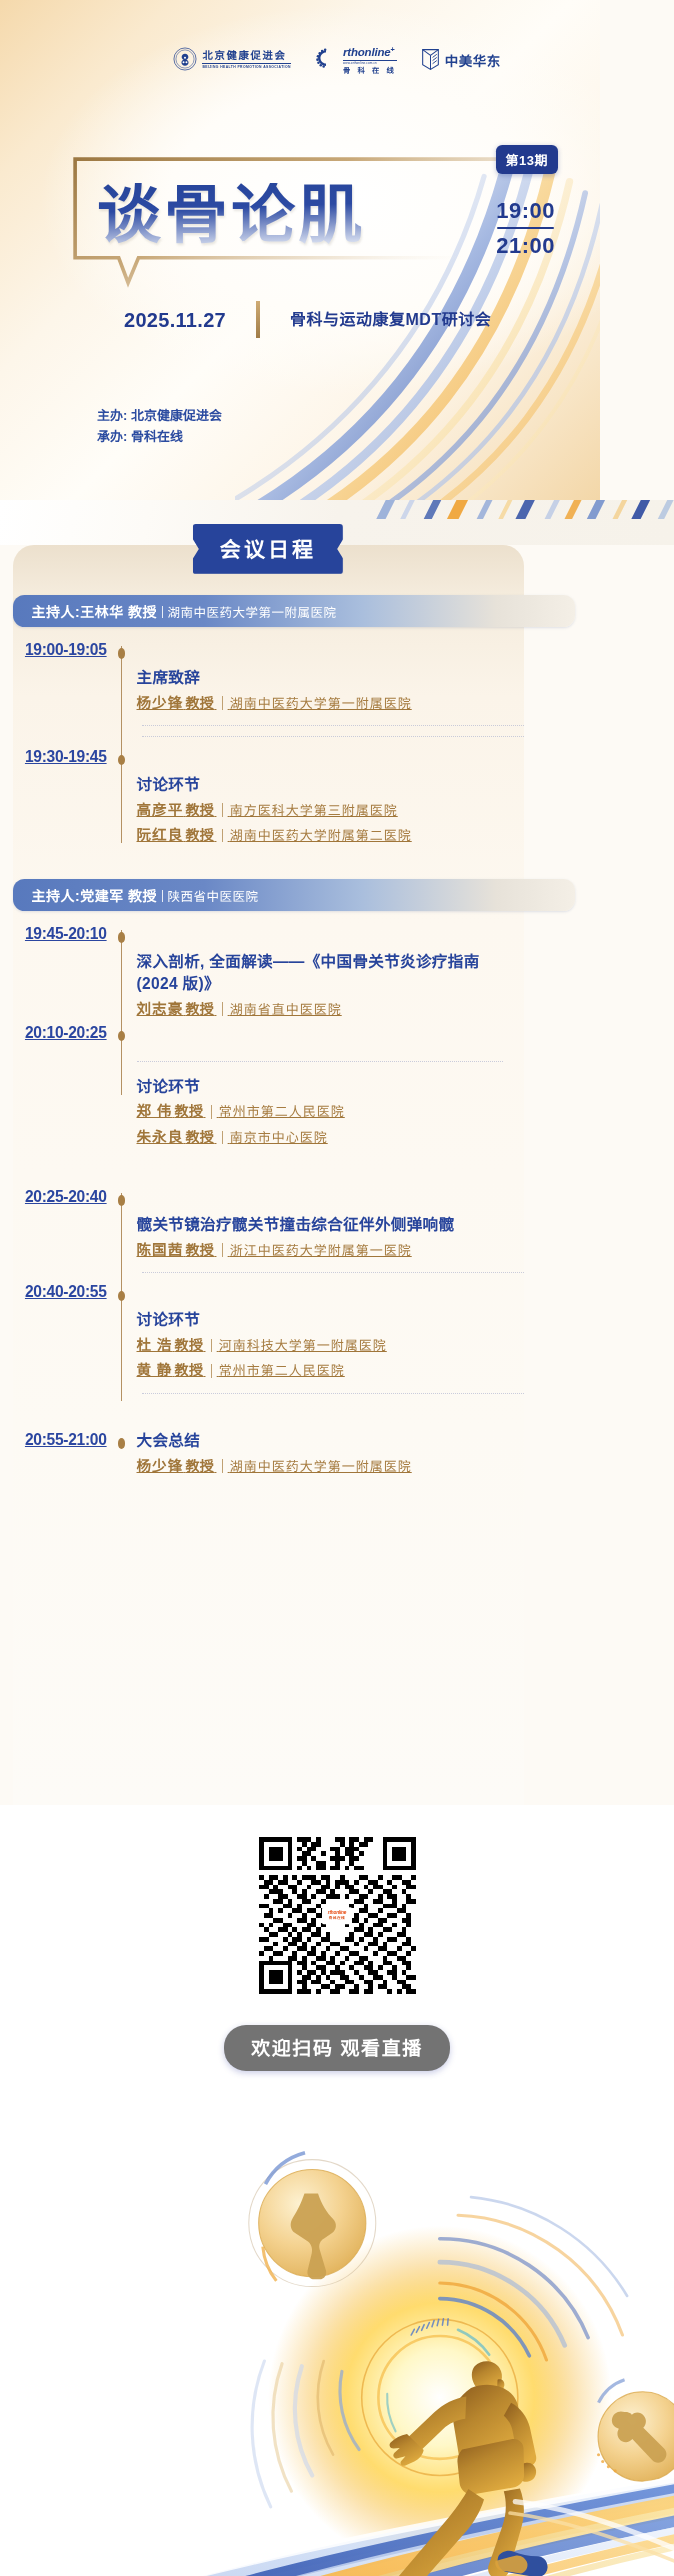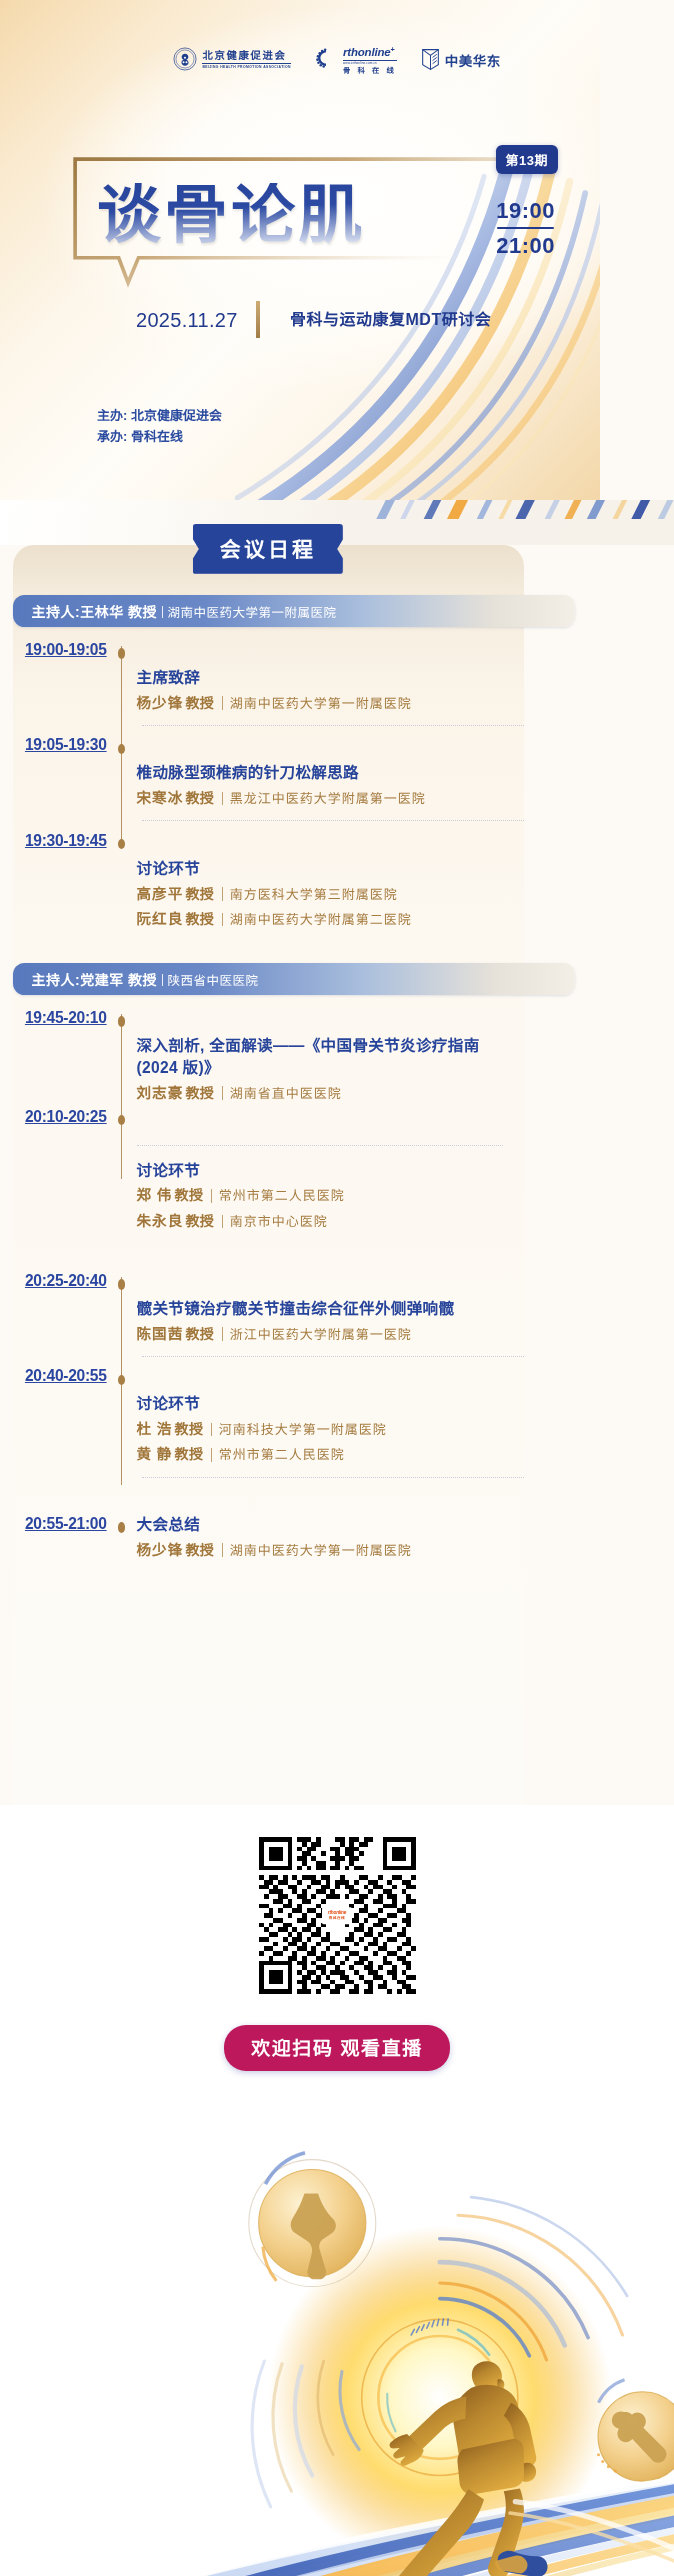--- a/index.html
+++ b/index.html
@@ -62,22 +62,22 @@
     filter:drop-shadow(1px 2.1px 1px rgba(80,70,50,.13));
   }
   .hero-times{
     position:absolute; right:45px; top:198px; z-index:8;
     text-align:center; color:#223a8e;
   }
   .hero-times .t{ font-size:22px; font-weight:800; letter-spacing:0.5px; line-height:1.15; }
   .hero-times .sep{ height:1.6px; background:#223a8e; margin:4.2px 1px; border-radius:1px; }
 
   .hero-date{
-    position:absolute; left:136px; top:309px; z-index:8;
-    font-size:20px; font-weight:400; color:#223a8e; letter-spacing:0.3px;
+    position:absolute; left:124px; top:309px; z-index:8;
+    font-size:20px; font-weight:700; color:#223a8e; letter-spacing:0.3px;
   }
   .hero-divider{
     position:absolute; left:256px; top:301px; width:4.2px; height:37px; z-index:8;
     background:linear-gradient(180deg,#caa670,#a9norm);
     background:linear-gradient(180deg,#cfab74,#a07c47);
   }
   .hero-sub{
     position:absolute; left:290px; top:306px; z-index:8;
     font-size:16px; font-weight:800; color:#223a8e; letter-spacing:0.5px; white-space:nowrap;
   }
@@ -139,21 +139,21 @@
   .dot{
     position:absolute; left:105px; width:7.3px; height:10.4px; border-radius:50%;
     background:#a87f45;
   }
   .item-main{ flex:1 1 auto; padding-left:21px; padding-right:21px;margin-top:26px; }
   .topic{
     font-size:15.6px; font-weight:800; color:#27449b; letter-spacing:0.3px; line-height:1.42;
   }
   .speaker{
     margin-top:3.6px; font-family:"Liberation Serif","DejaVu Serif",serif;
-    color:#a0763a; white-space:nowrap; line-height:1.5;
+    color:#a0763a; white-space:nowrap; line-height:1.5;text-decoration:underline;
   }
   .speaker .sname{ font-size:14.6px; font-weight:700; letter-spacing:1px; }
   .speaker .stitle{ font-size:14px; font-weight:700; letter-spacing:0.5px; }
   .speaker .sbar{ display:inline-block; width:0.8px; height:13.5px; background:#c0a173; margin:0 5.2px -2.1px; }
   .speaker .sinst{ font-size:13px; font-weight:400; letter-spacing:1px; color:#a67c41; }
   .dots-sep{
     margin:10.4px 0 10.4px 129px; height:0; border-top:1px dotted #b9bdd4; opacity:.75;
   }
 
   
@@ -161,21 +161,21 @@
   .qr-box{ display:inline-block; position:relative; width:157px; height:157px; background:#fff; }
   .qr-logo{
     position:absolute; left:50%; top:50%; transform:translate(-50%,-50%);
     width:30px; height:17.7px; background:#fff; border-radius:1.6px;
     display:flex; flex-direction:column; align-items:center; justify-content:center;
   }
   .qr-logo .l1{ font-size:4.7px; font-weight:800; color:#e8490f; font-style:italic; letter-spacing:-0.2px; }
   .qr-logo .l2{ font-size:3.6px; font-weight:700; color:#d94a12; letter-spacing:0.5px; }
   .cta-btn{
     display:inline-block; margin-top:29px;
-    background:#be185d; color:#fff;
+    background:#737373; color:#fff;
     font-size:19px; font-weight:800; letter-spacing:1.6px;
     padding:8.3px 27px 10.4px; border-radius:22px;
     box-shadow:0 2.1px 6.2px rgba(39,52,155,.25);
   }
 
   
   .athlete{ position:relative; width:674px; height:566px; background:#fff; overflow:hidden; }
 </style>
 </head>
 <body>
@@ -348,33 +348,20 @@
             <div class="speaker">
               <span class="sname">杨少锋</span>
               <span class="stitle">教授</span>
               <span class="sbar"></span>
               <span class="sinst">湖南中医药大学第一附属医院</span>
             </div>
           </div>
         </div>
         <div class="dots-sep"></div>
 
-        <div class="item">
-          <div class="item-time">19:05-19:30</div>
-          <span class="dot" style="top:7.3px;"></span>
-          <div class="item-main">
-            <div class="topic">椎动脉型颈椎病的针刀松解思路</div>
-            <div class="speaker">
-              <span class="sname">宋寒冰</span>
-              <span class="stitle">教授</span>
-              <span class="sbar"></span>
-              <span class="sinst">黑龙江中医药大学附属第一医院</span>
-            </div>
-          </div>
-        </div>
         <div class="dots-sep"></div>
 
         <div class="item">
           <div class="item-time">19:30-19:45</div>
           <span class="dot" style="top:7.3px;"></span>
           <div class="item-main">
             <div class="topic">讨论环节</div>
             <div class="speaker">
               <span class="sname">高彦平</span>
               <span class="stitle">教授</span>

